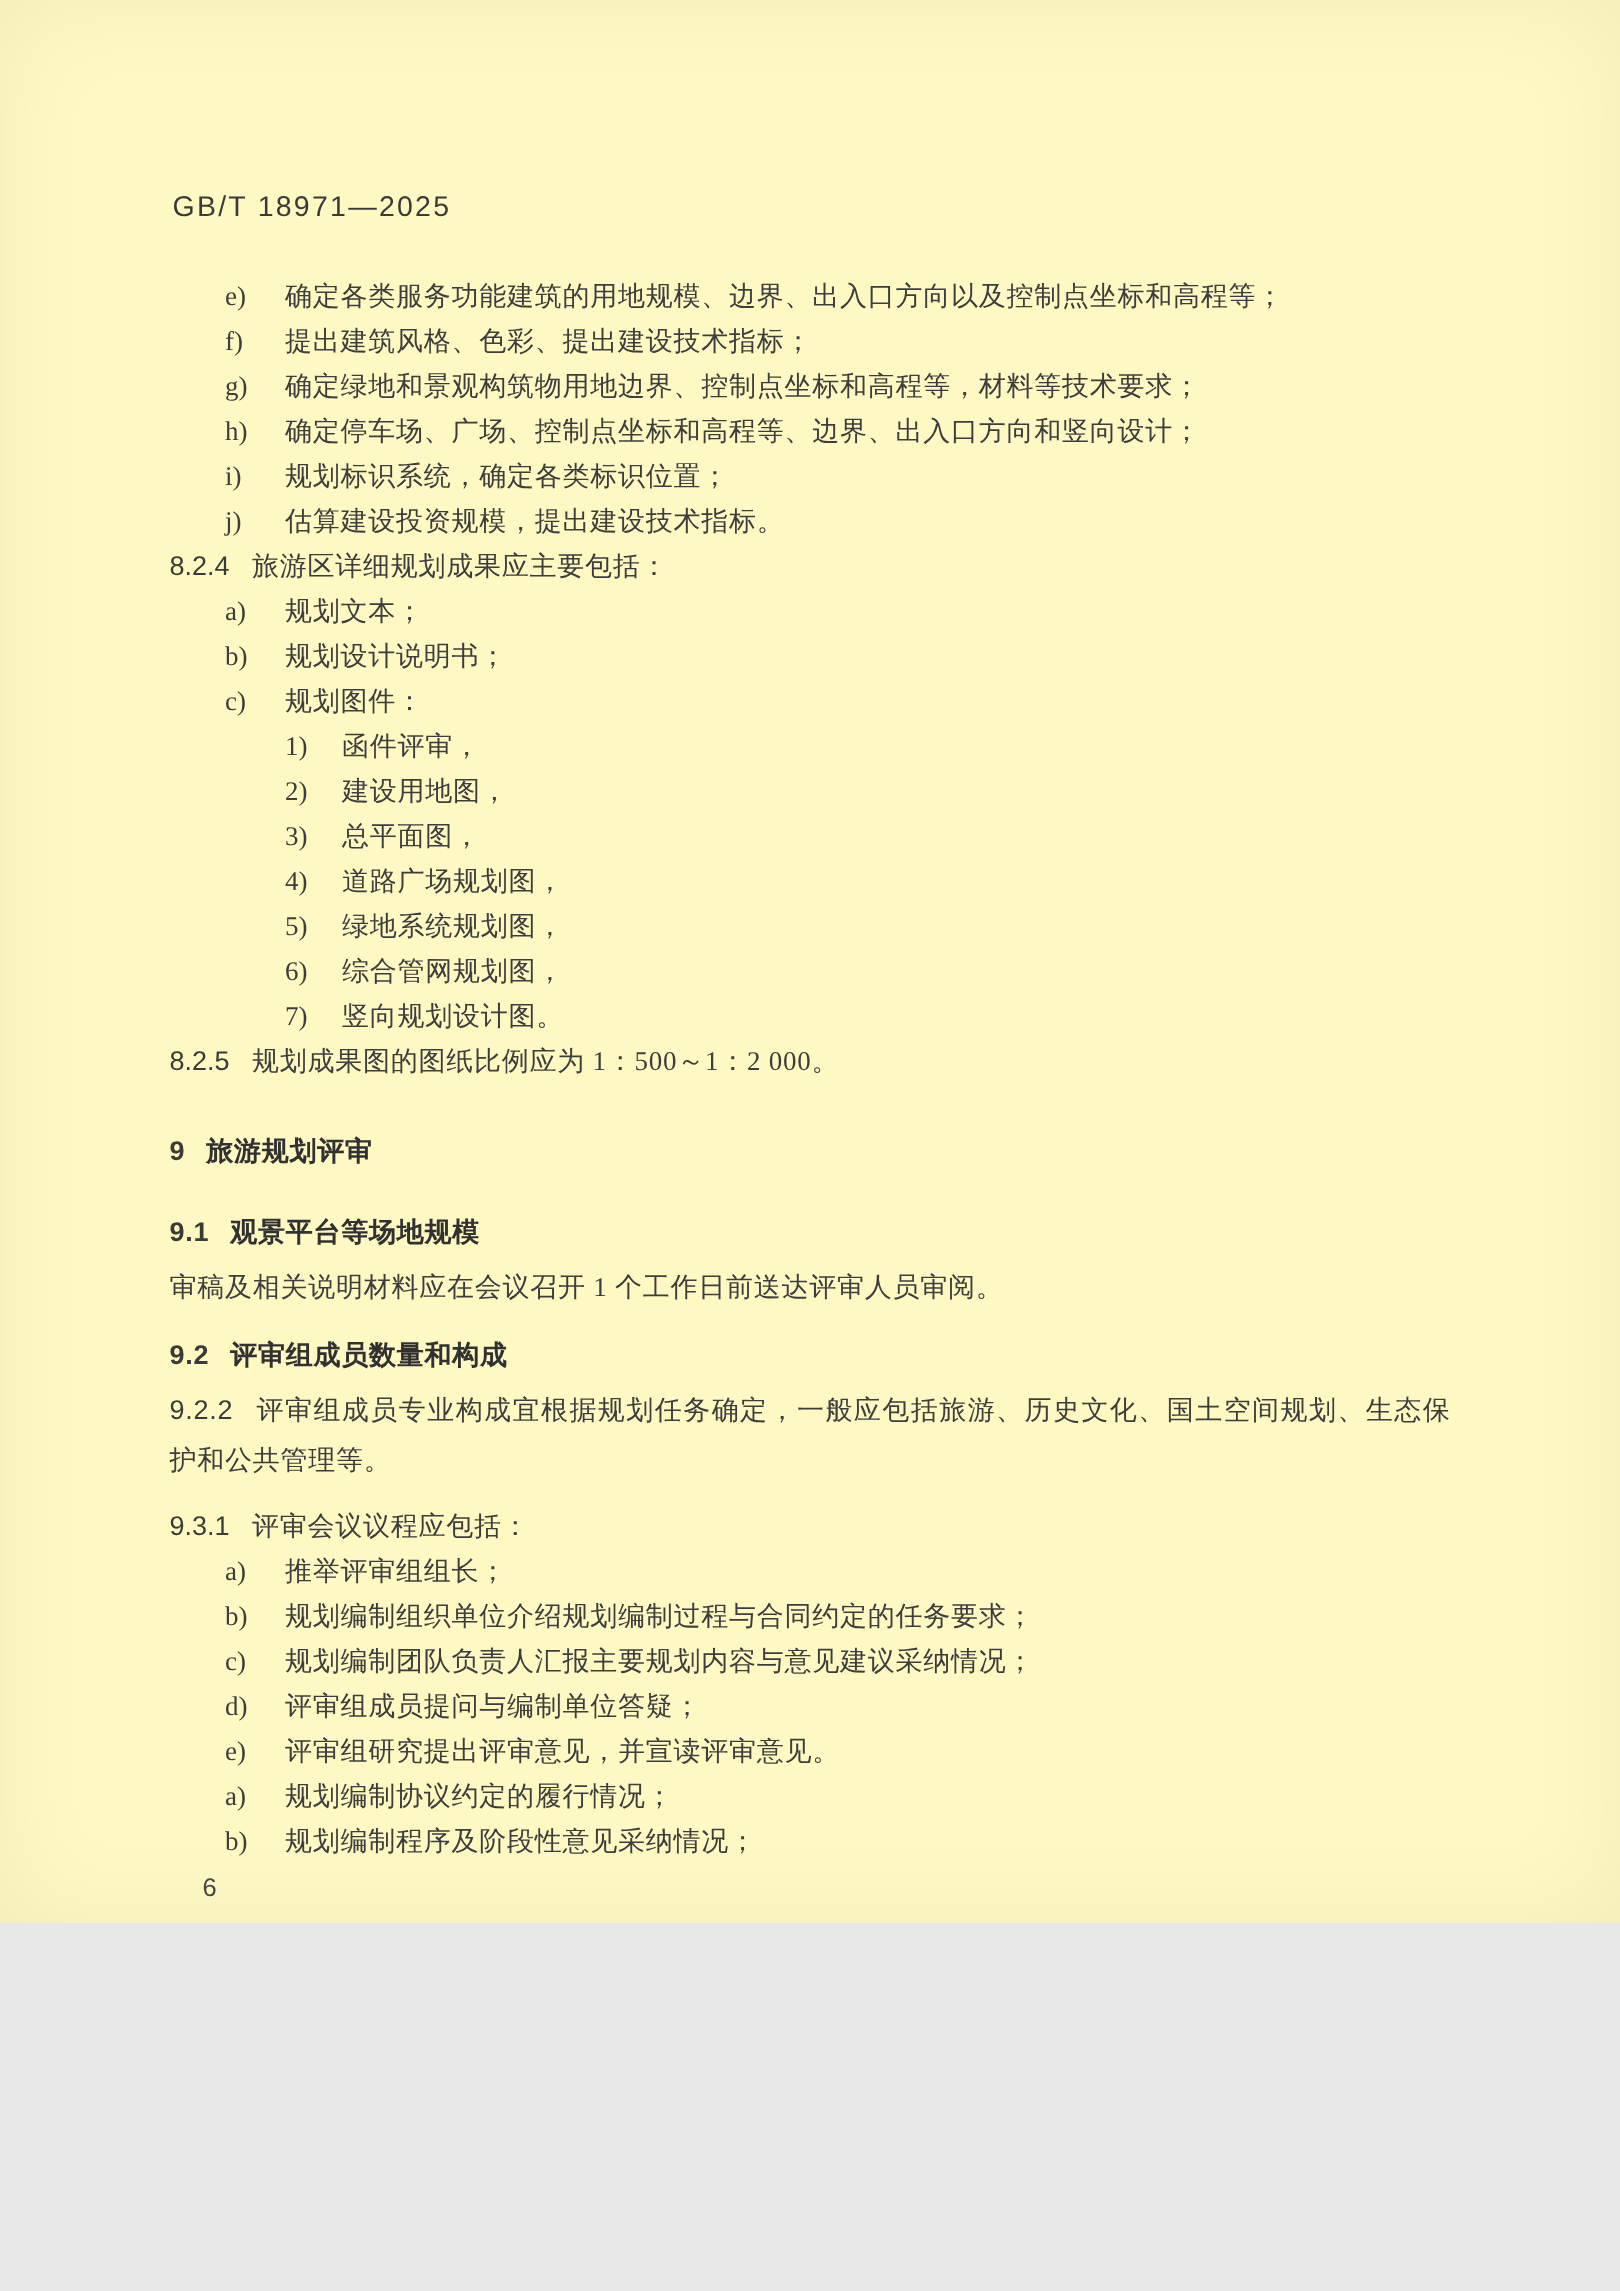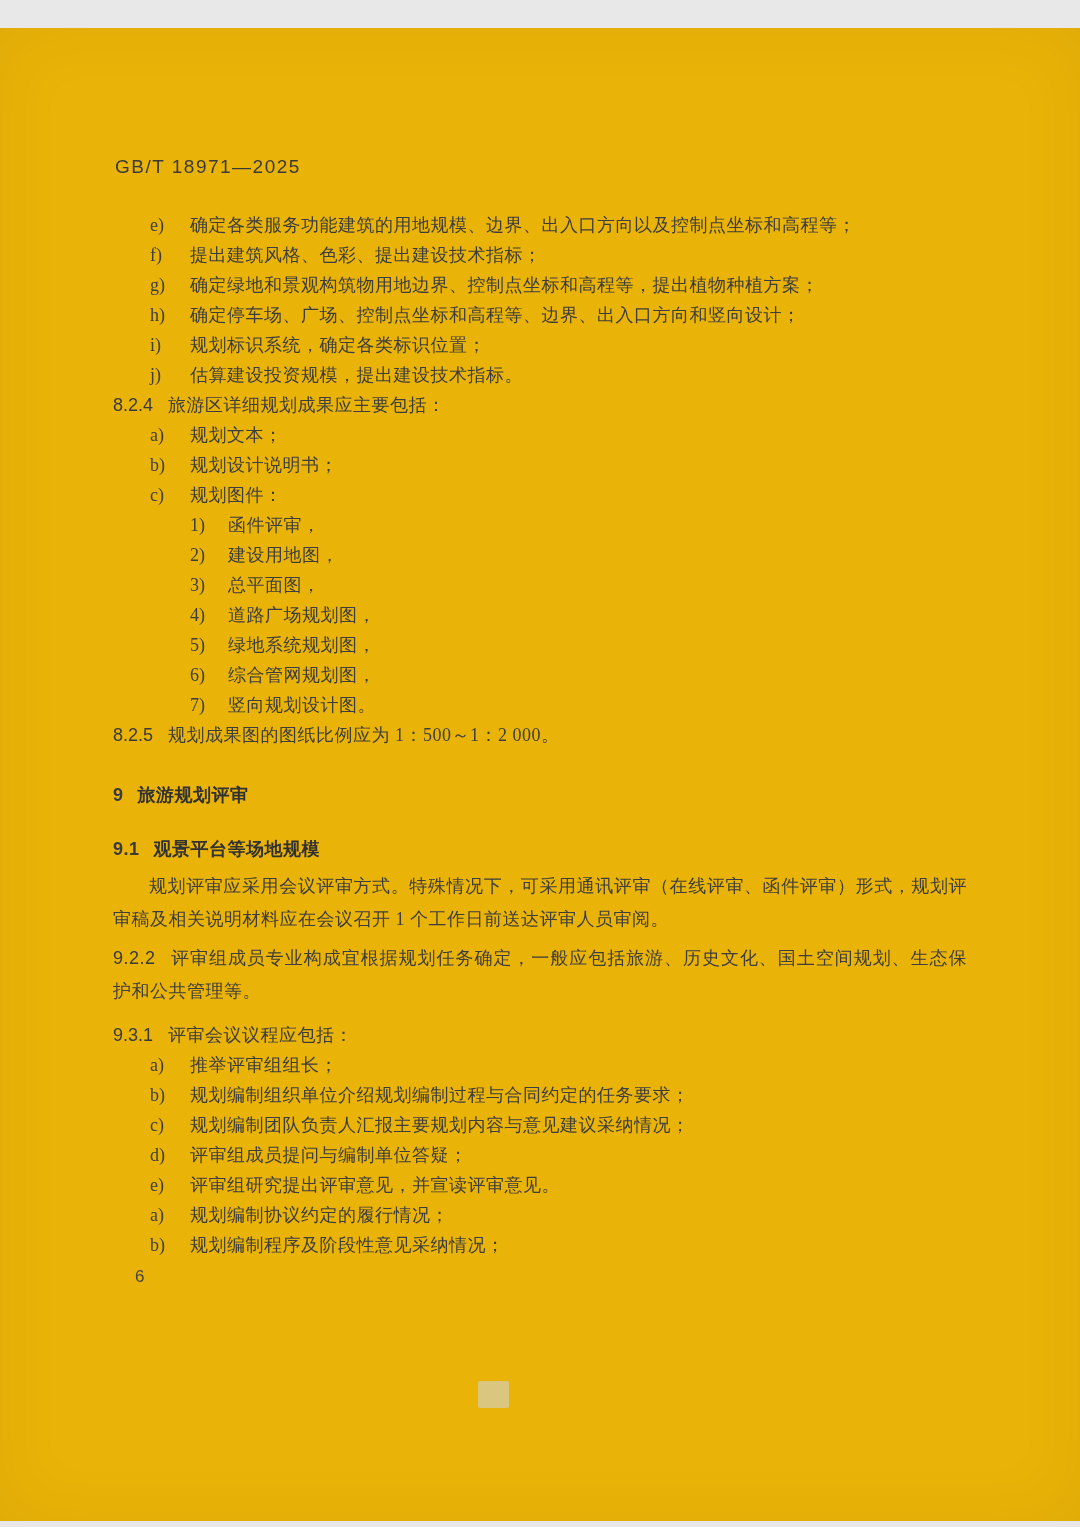--- a/index.html
+++ b/index.html
@@ -4,26 +4,25 @@
 <style>
   * { box-sizing: border-box; }
   html, body { margin: 0; padding: 0; }
   body {
     width: 1080px; height: 1527px;
     background: #e8e8e8;
     font-family: "Liberation Serif", "DejaVu Serif", serif;
   }
   .page {
     position: relative;
-    width: 1080px; height: 1493px;
-    background: #eab308;
+    width: 1080px; height: 1282px;
+    background: #fef9c3;
     color: #3d3d3d;
     overflow: hidden;
     box-shadow: inset 0 0 70px rgba(0,0,0,0.05);
-    margin-top: 28px;
   }
   .content {
     padding: 126px 113px 0 113px;
     font-size: 18px;
   }
   .doc-header {
     font-family: "Liberation Sans", "DejaVu Sans", sans-serif;
     font-size: 19px;
     letter-spacing: 1.5px;
     color: #3a3a3a;
@@ -100,21 +99,21 @@
         <div class="blk item1">
           <span class="marker">e)</span>
           <span class="itext">确定各类服务功能建筑的用地规模、边界、出入口方向以及控制点坐标和高程等；</span>
         </div>
         <div class="blk item1">
           <span class="marker">f)</span>
           <span class="itext">提出建筑风格、色彩、提出建设技术指标；</span>
         </div>
         <div class="blk item1">
           <span class="marker">g)</span>
-          <span class="itext">确定绿地和景观构筑物用地边界、控制点坐标和高程等，提出植物种植方案；</span>
+          <span class="itext">确定绿地和景观构筑物用地边界、控制点坐标和高程等，材料等技术要求；</span>
         </div>
         <div class="blk item1">
           <span class="marker">h)</span>
           <span class="itext">确定停车场、广场、控制点坐标和高程等、边界、出入口方向和竖向设计；</span>
         </div>
         <div class="blk item1">
           <span class="marker">i)</span>
           <span class="itext">规划标识系统，确定各类标识位置；</span>
         </div>
         <div class="blk item1">
@@ -159,23 +158,23 @@
           <span class="itext">综合管网规划图，</span>
         </div>
         <div class="blk item2">
           <span class="marker">7)</span>
           <span class="itext">竖向规划设计图。</span>
         </div>
         <div class="blk clause"><span class="clabel">8.2.5</span><span class="ctext">规划成果图的图纸比例应为 1：500～1：2 000。</span></div>
         <div class="blk heading1"><span class="clabel">9</span><span class="ctext">旅游规划评审</span></div>
         <div class="blk heading2"><span class="clabel">9.1</span><span class="ctext">观景平台等场地规模</span></div>
         <div class="blk para">
-          <div class="pline fill ind">规划评审应采用会议评审方式。特殊情况下，可采用通讯评审（在线评审、函件评审）形式，规划评</div>
           <div class="pline">审稿及相关说明材料应在会议召开 1 个工作日前送达评审人员审阅。</div>
         </div>
+        <div class="blk heading2 hgap1"><span class="clabel">9.2</span><span class="ctext">评审组成员数量和构成</span></div>
         <div class="blk clausepara">
           <div class="pline fill"><span class="clabel">9.2.2</span>评审组成员专业构成宜根据规划任务确定，一般应包括旅游、历史文化、国土空间规划、生态保</div>
           <div class="pline">护和公共管理等。</div>
         </div>
         <div class="blk clause cgap"><span class="clabel">9.3.1</span><span class="ctext">评审会议议程应包括：</span></div>
         <div class="blk item1">
           <span class="marker">a)</span>
           <span class="itext">推举评审组组长；</span>
         </div>
         <div class="blk item1">

